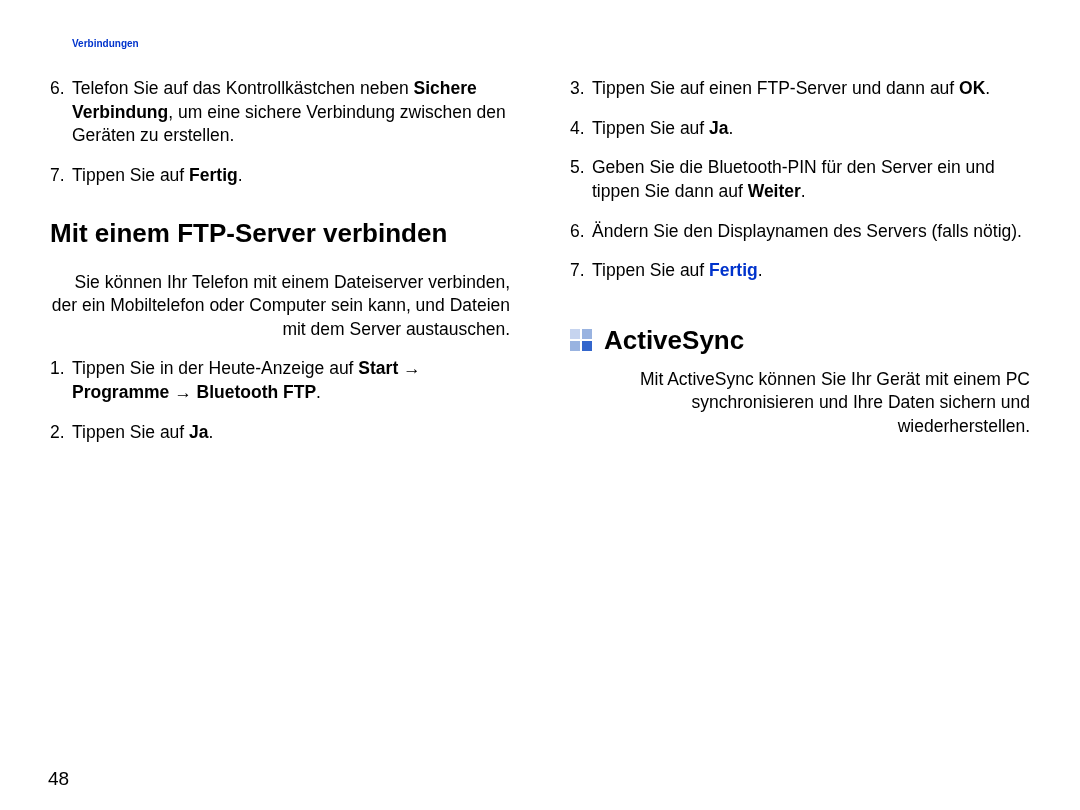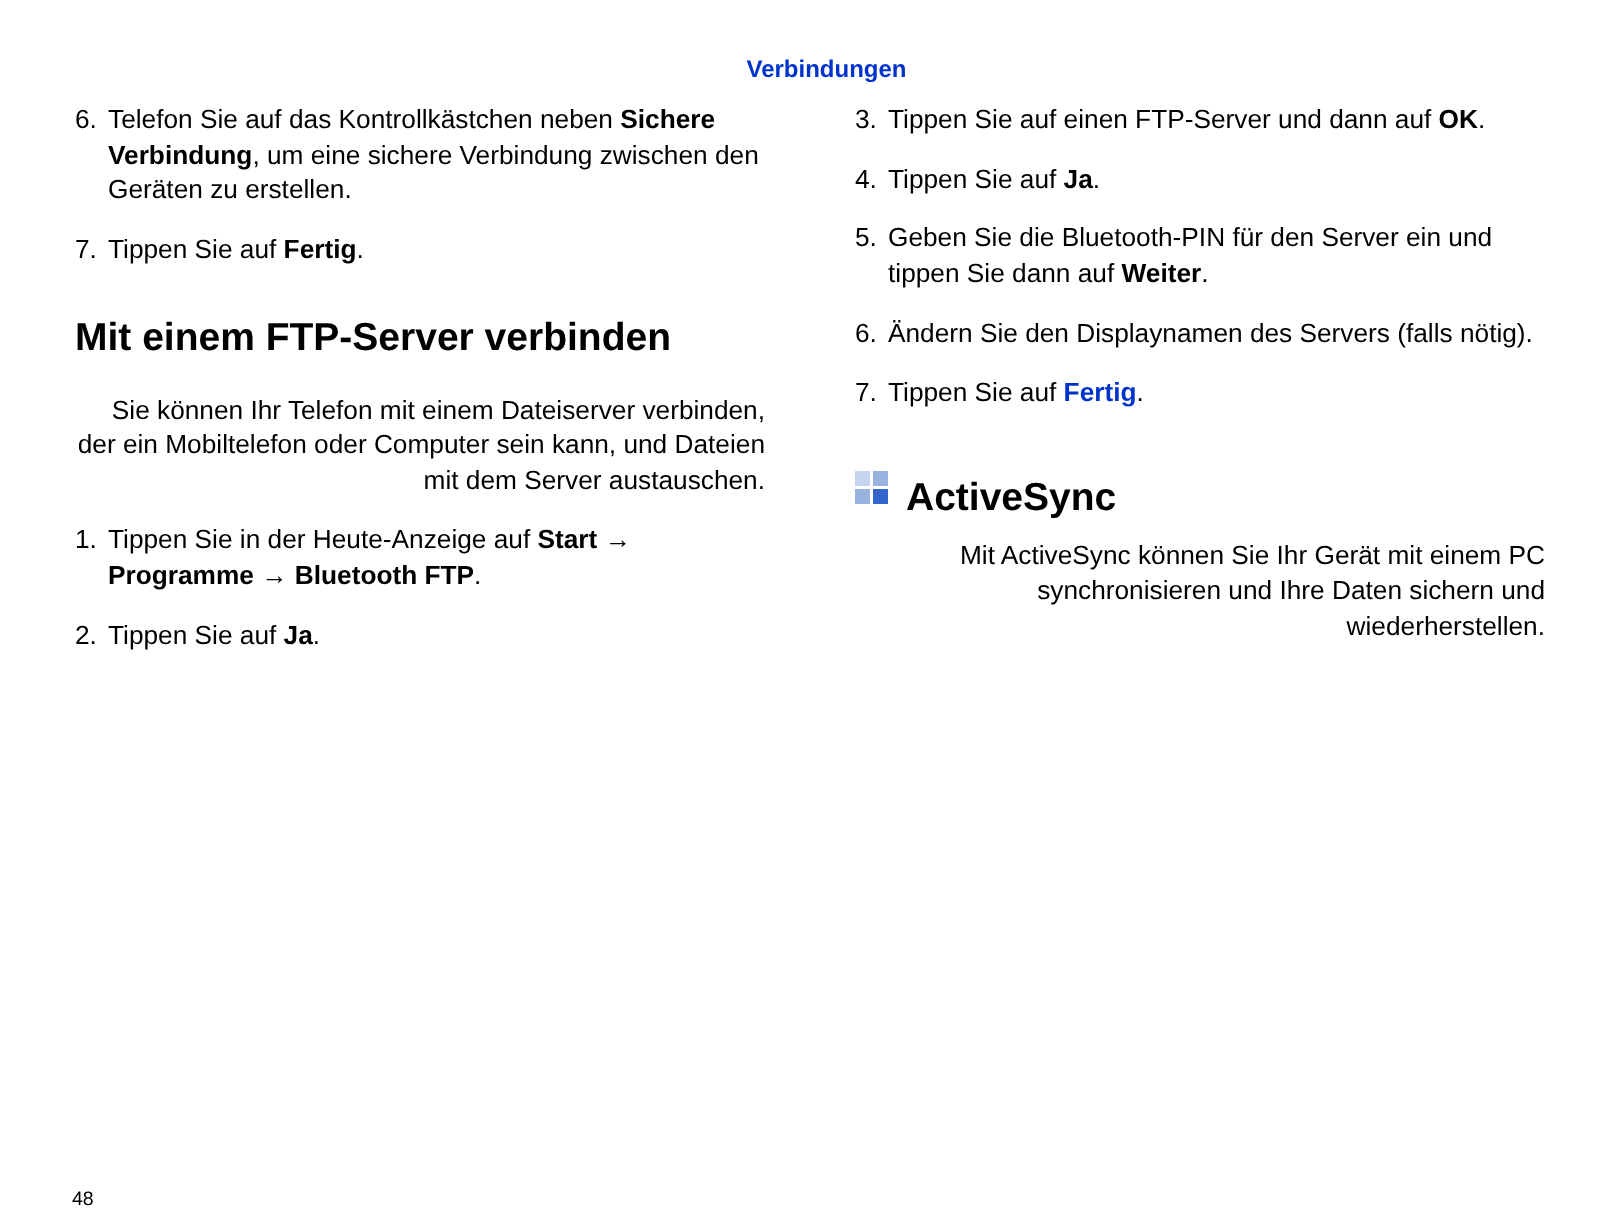--- a/index.html
+++ b/index.html
@@ -10,24 +10,23 @@
       margin: 0;
       padding: 38px 50px 30px 50px;
       font-family: "Verdana", sans-serif;
       color: #000;
       background: #fff;
       position: relative;
     }
     .running-head {
       color: #0033cc;
       font-weight: bold;
-      font-size: 16px;
-      margin-bottom: 12px;
+      font-size: 10px;
+      margin-bottom: 28px;
       margin-left: 22px;
-      text-align: center;
     }
     .two-col {
       display: flex;
       gap: 60px;
     }
     .col {
       flex: 1 1 0;
       font-size: 17.5px;
       line-height: 1.35;
     }
@@ -53,43 +52,43 @@
     .intro {
       margin-bottom: 16px;
       text-align: right;
     }
     .arrow {  }
     .section-head {
       font-weight: bold;
       font-size: 26px;
       margin: 40px 0 10px 0;
       display: flex;
-      align-items: flex-start;
+      align-items: center;
       gap: 12px;
     }
     .sq-icon {
       width: 22px;
       height: 22px;
       display: grid;
       grid-template-columns: 1fr 1fr;
       grid-template-rows: 1fr 1fr;
       gap: 2px;
     }
     .sq-icon span {
       display: block;
       background: #99b3e0;
     }
     .sq-icon .s1 { background: #c6d4ef; }
     .sq-icon .s4 { background: #3366cc; }
     .link { color: #0033cc; font-weight: bold; }
     .page-num {
       position: absolute;
       left: 48px;
-      bottom: 4px;
-      font-size: 13px;
+      bottom: 20px;
+      font-size: 19px;
     }
     b { font-weight: bold; }
   </style>
 </head>
 <body>
 
 <div class="running-head">Verbindungen</div>
 
 <div class="two-col">
 

